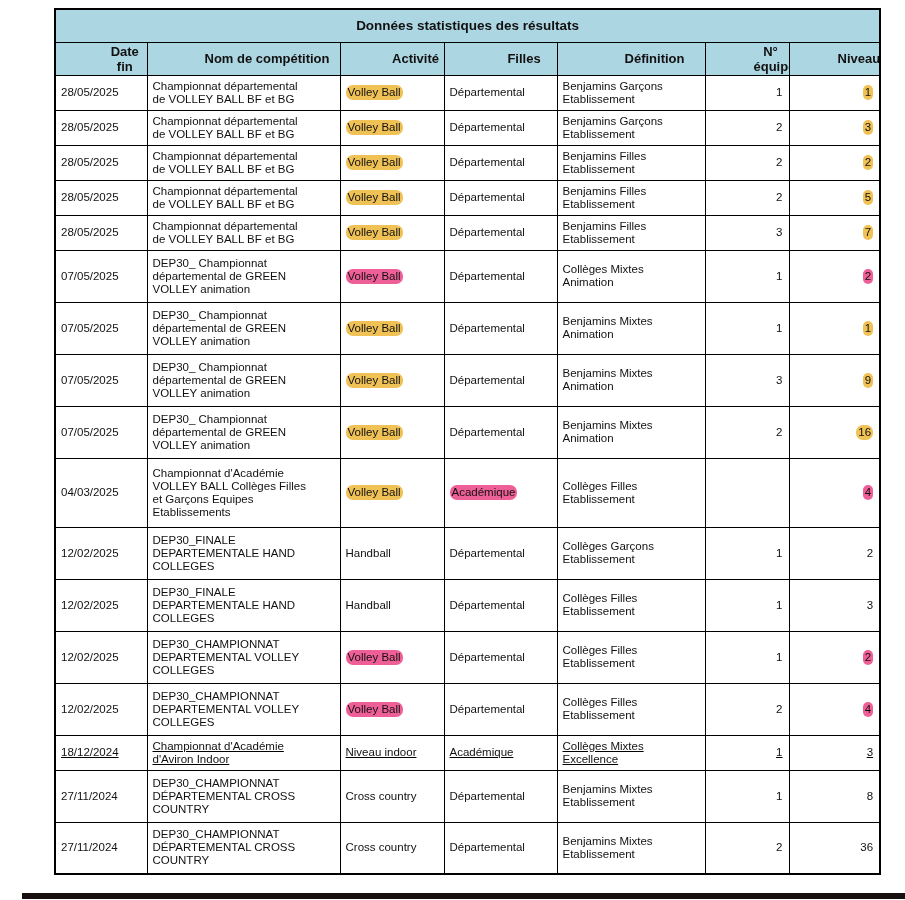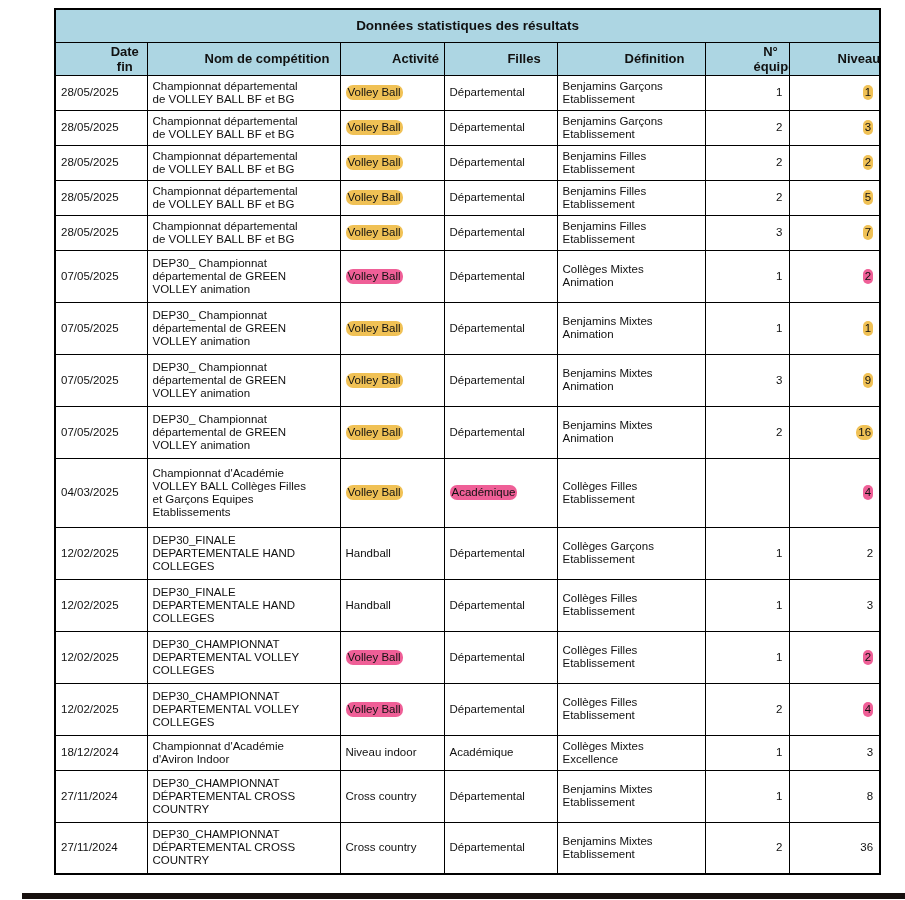--- a/index.html
+++ b/index.html
@@ -269,21 +269,21 @@
             <td class="c pre">DEP30_CHAMPIONNAT
 DEPARTEMENTAL VOLLEY
 COLLEGES</td>
             <td class="c "><span class="hl hl-pink">Volley Ball</span></td>
             <td class="c "><span class="">Départemental</span></td>
             <td class="c pre">Collèges Filles
 Etablissement</td>
             <td class="c num">2</td>
             <td class="c num"><span class="hl hl-pink">4</span></td>
           </tr>
-          <tr style="height: 35px;">
+          <tr style="height: 35px; text-decoration: underline;">
             <td class="c ">18/12/2024</td>
             <td class="c pre">Championnat d'Académie
 d'Aviron Indoor</td>
             <td class="c "><span class="">Niveau indoor</span></td>
             <td class="c "><span class="">Académique</span></td>
             <td class="c pre">Collèges Mixtes
 Excellence</td>
             <td class="c num">1</td>
             <td class="c num"><span class="">3</span></td>
           </tr>

